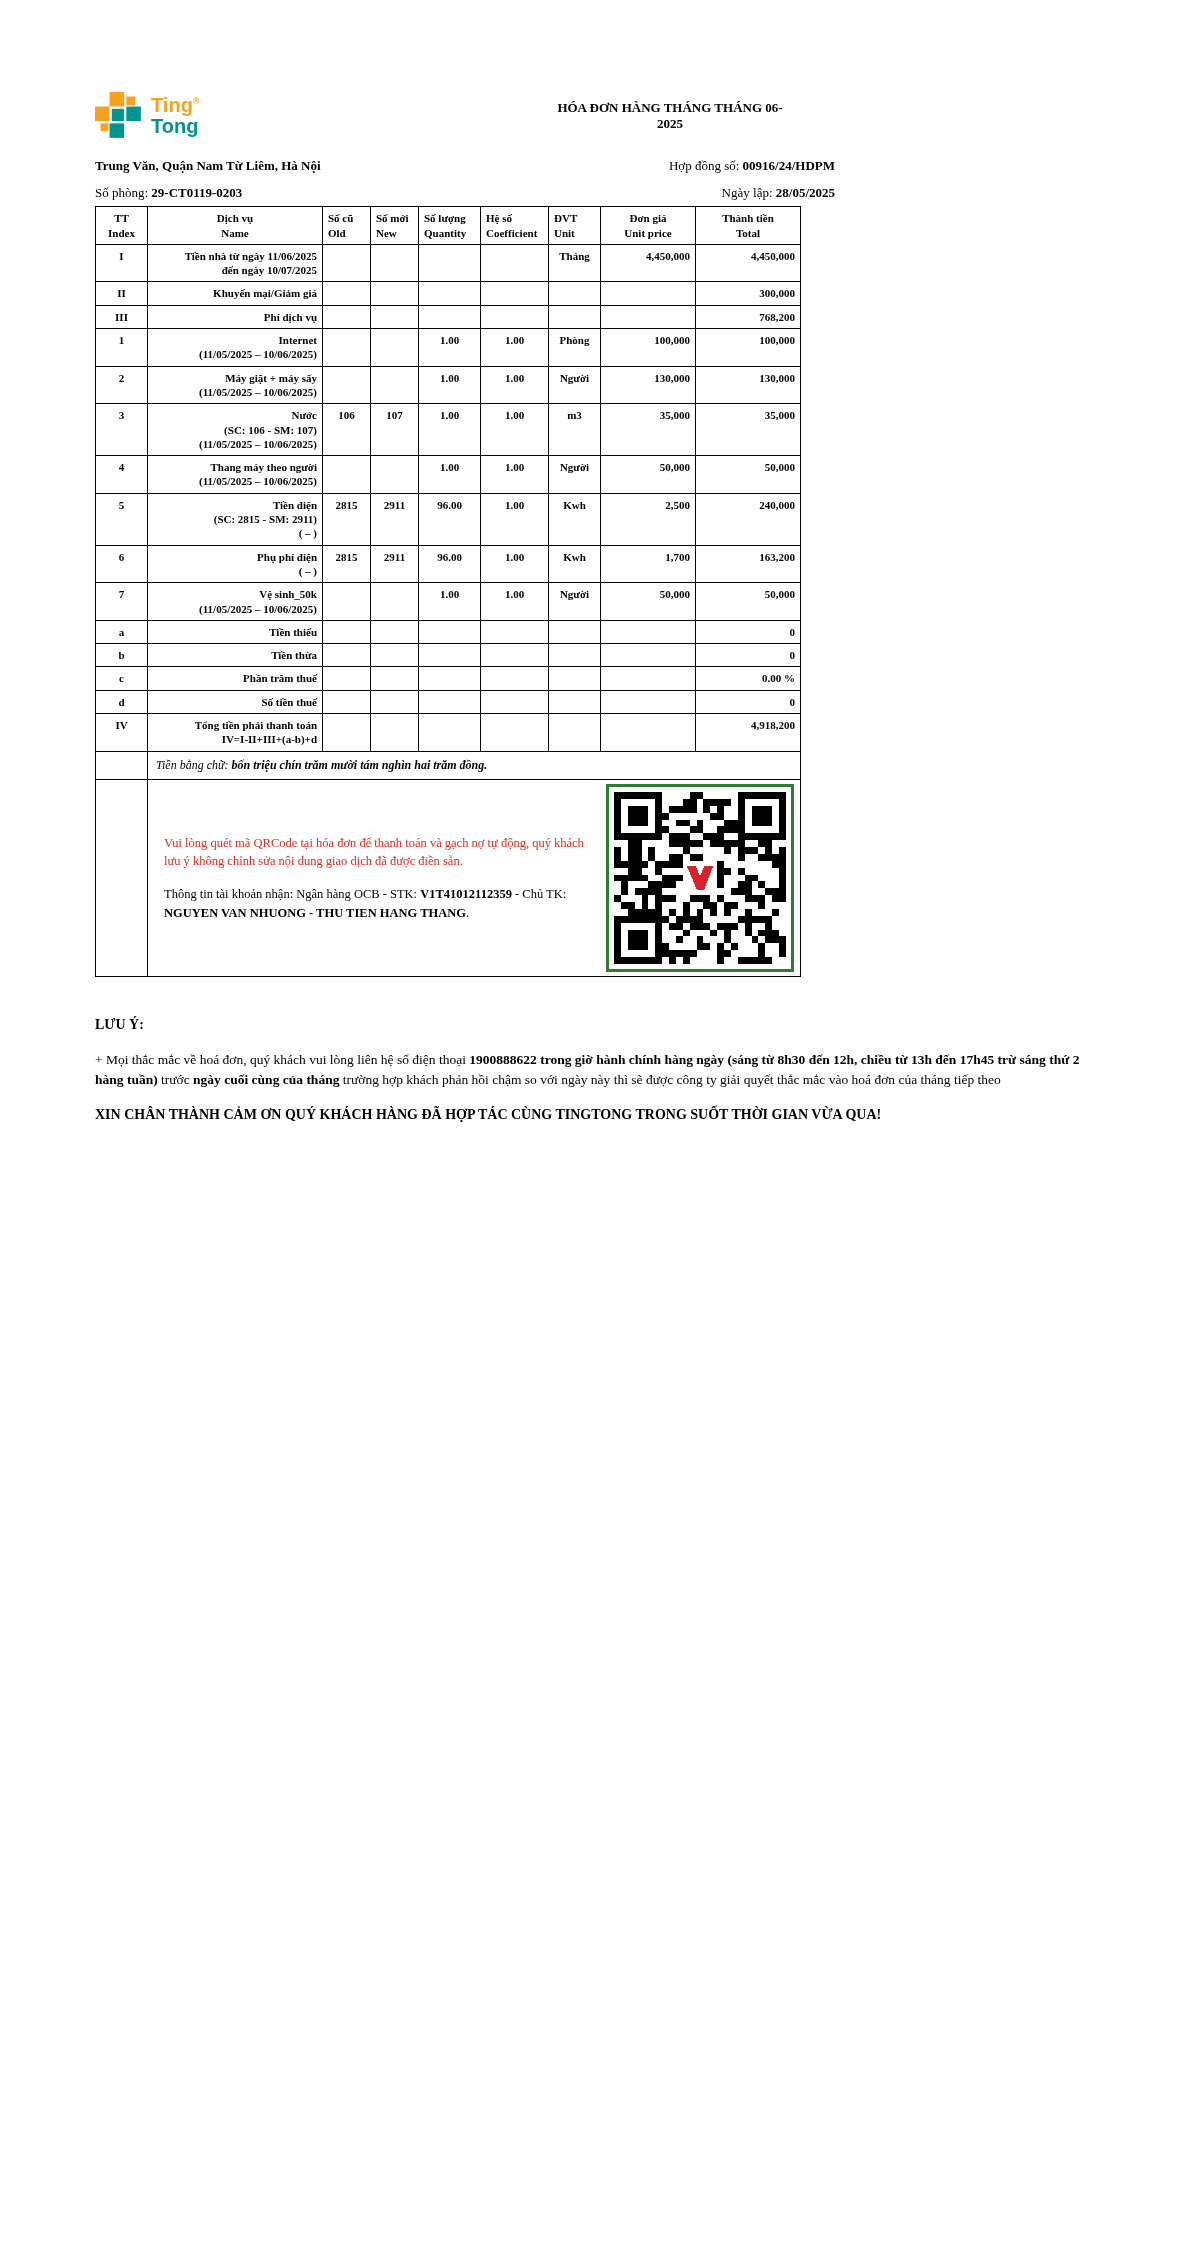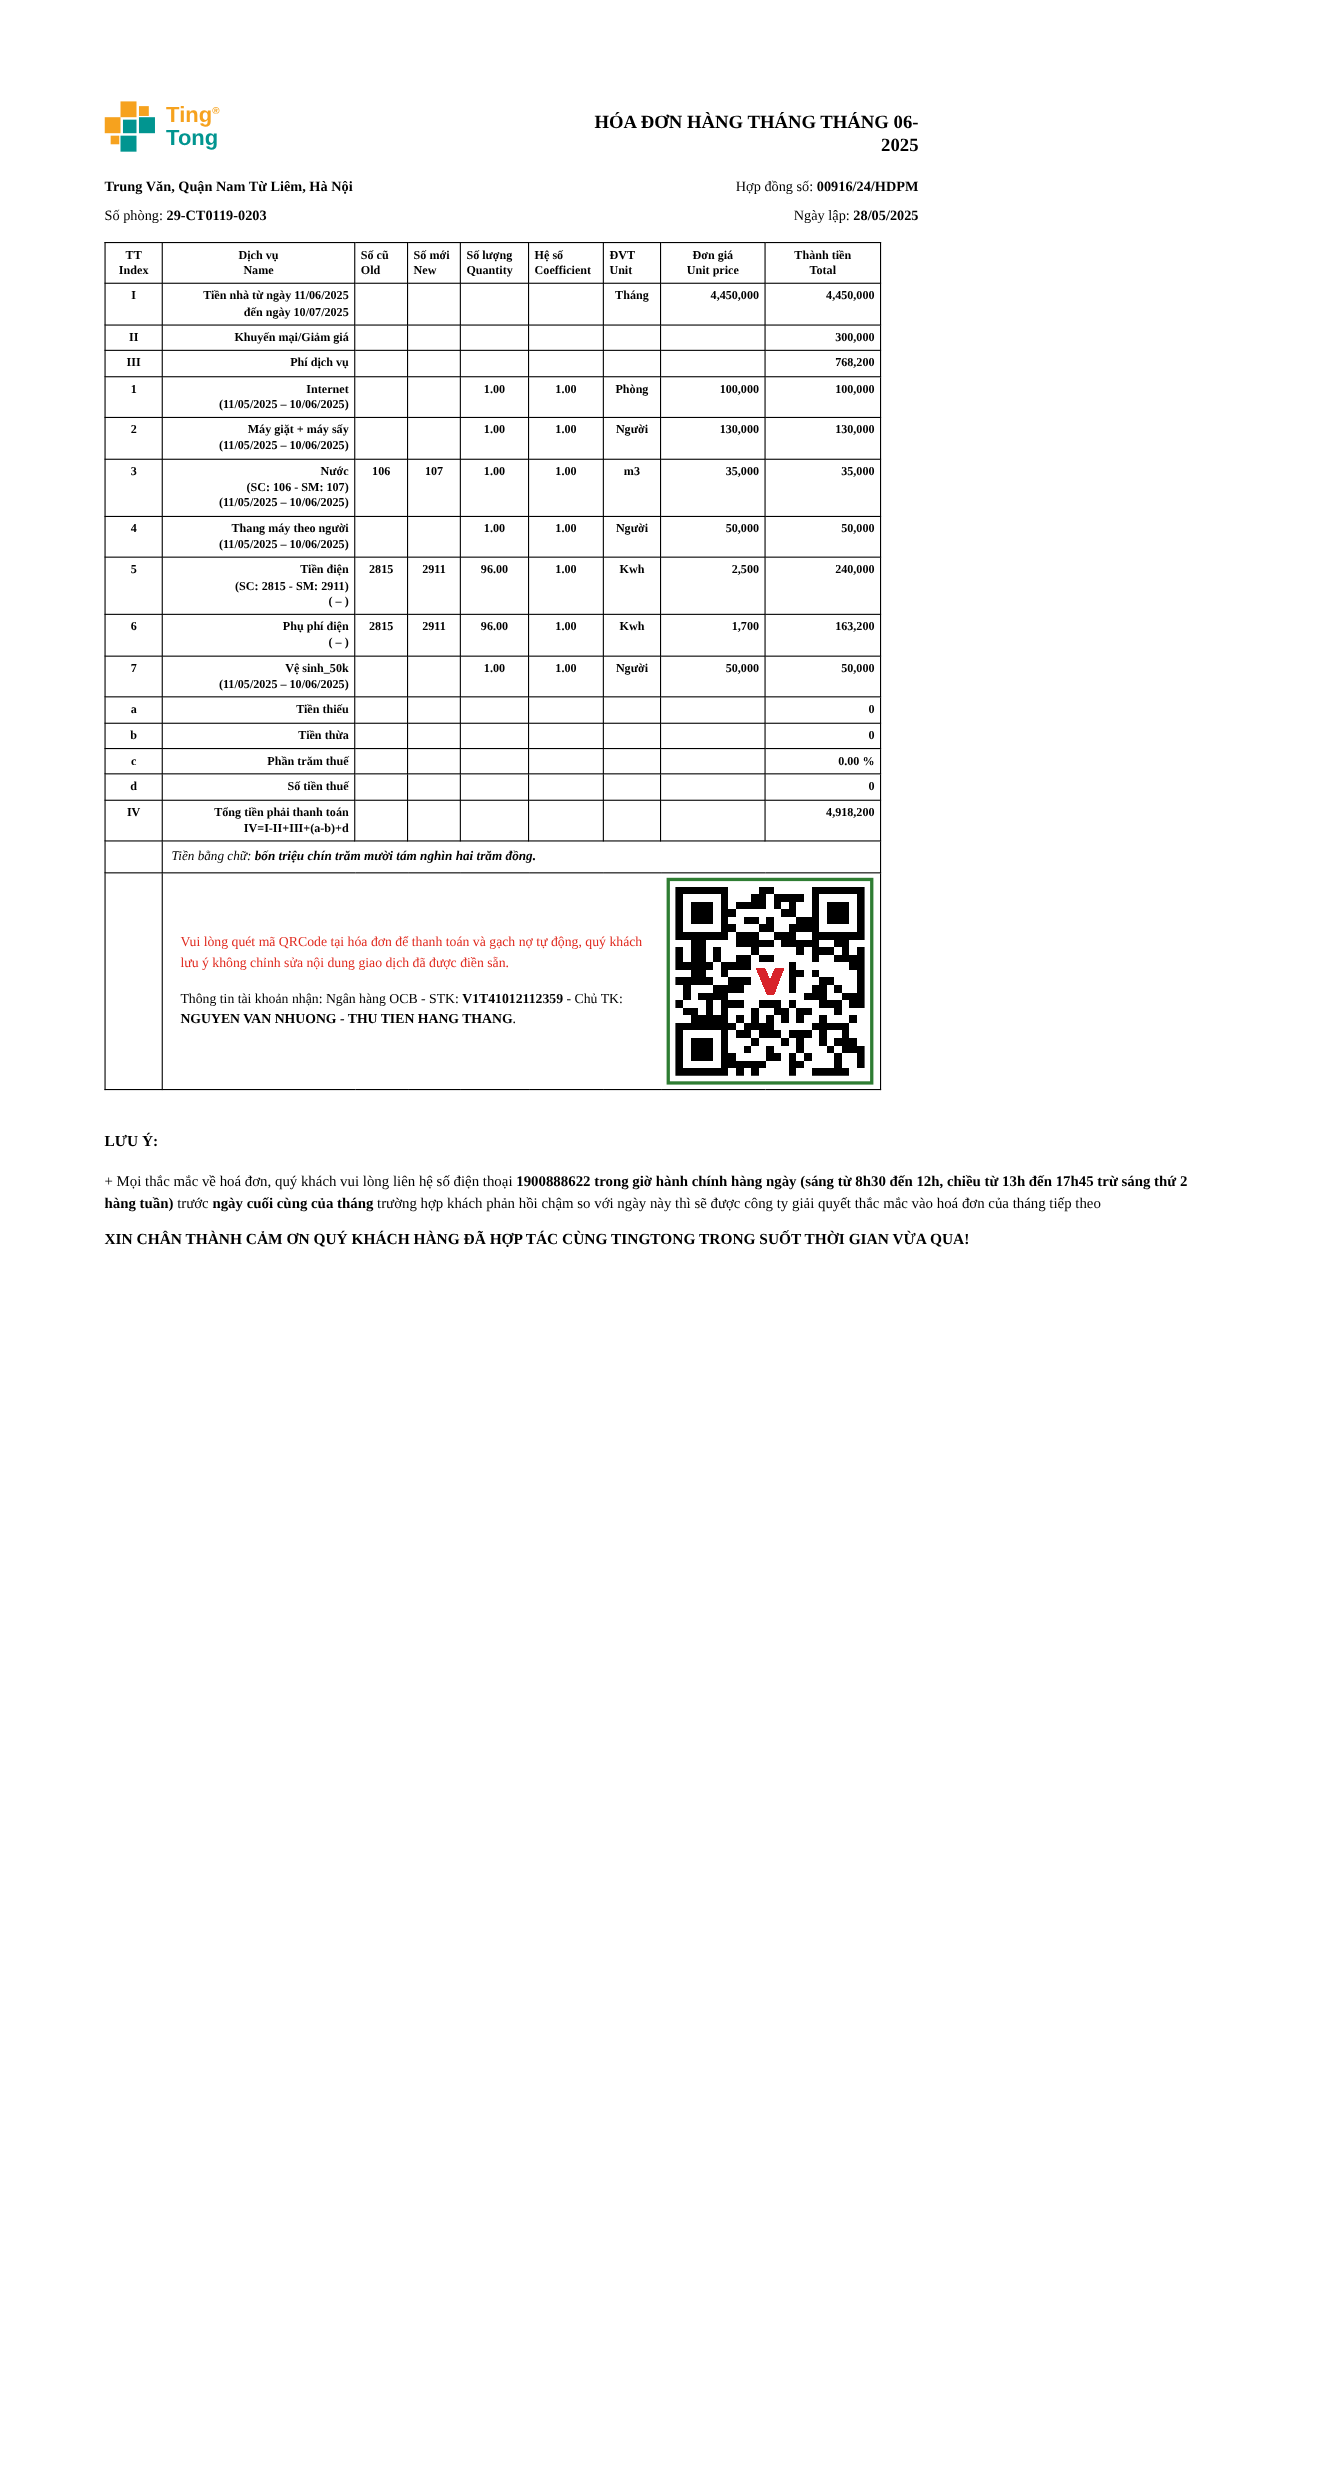--- a/index.html
+++ b/index.html
@@ -7,25 +7,25 @@
        font-family:"Liberation Serif",serif;}
   *{box-sizing:border-box;}
   .page{padding:92px 56px 0 95px;}
   .top{width:740px;}
   .header-row{display:flex;justify-content:space-between;align-items:flex-start;}
   .logo{display:flex;gap:9px;align-items:center;}
   .logo-text{font-family:"Liberation Sans",sans-serif;font-weight:bold;font-size:20px;line-height:1.05;}
   .logo-ting{color:var(--brand-orange,#F6A21E);}
   .logo-tong{color:var(--brand-teal,#019590);}
   .reg{font-size:9px;vertical-align:super;color:var(--brand-orange,#F6A21E);}
-  .doc-title{width:330px;text-align:right;font-weight:bold;font-size:17px;line-height:1.25;padding-top:8px;}
+  .doc-title{width:330px;text-align:center;font-weight:bold;font-size:13px;line-height:1.25;padding-top:8px;}
   .info{margin-top:14px;font-size:13px;}
   .info-row{display:flex;justify-content:space-between;line-height:2.05;}
   .b{font-weight:bold;}
-  .invoice-table{border-collapse:collapse;table-layout:fixed;width:705px;margin-top:10px;
+  .invoice-table{border-collapse:collapse;table-layout:fixed;width:705px;margin-top:0;
                  font-size:11px;font-weight:bold;}
   .invoice-table th,.invoice-table td{border:1px solid #000;padding:4px 5px;vertical-align:top;line-height:1.3;}
   col.col-index{width:52px}col.col-name{width:175px}col.col-old{width:48px}col.col-new{width:48px}
   col.col-qty{width:62px}col.col-coef{width:68px}col.col-unit{width:52px}col.col-price{width:95px}col.col-total{width:105px}
   .invoice-table th{text-align:left;}
   .invoice-table th:nth-child(1),.invoice-table th:nth-child(2),
   .invoice-table th:nth-child(8),.invoice-table th:nth-child(9){text-align:center;}
   .invoice-table td:nth-child(1){text-align:center;}
   .invoice-table td:nth-child(2){text-align:right;white-space:pre-line;}
   .invoice-table td:nth-child(3),.invoice-table td:nth-child(4),

